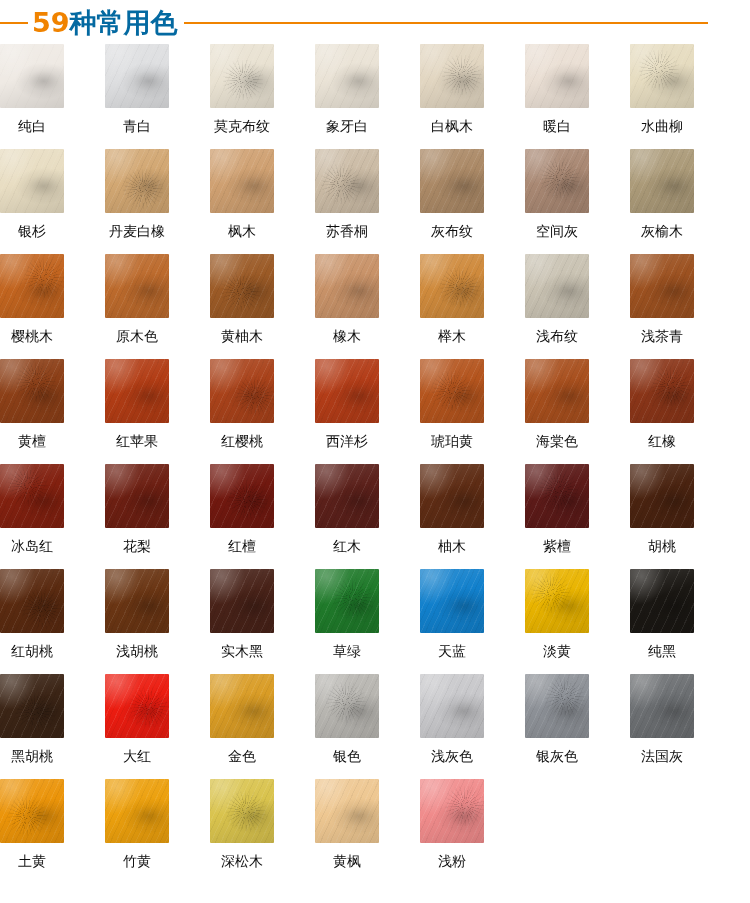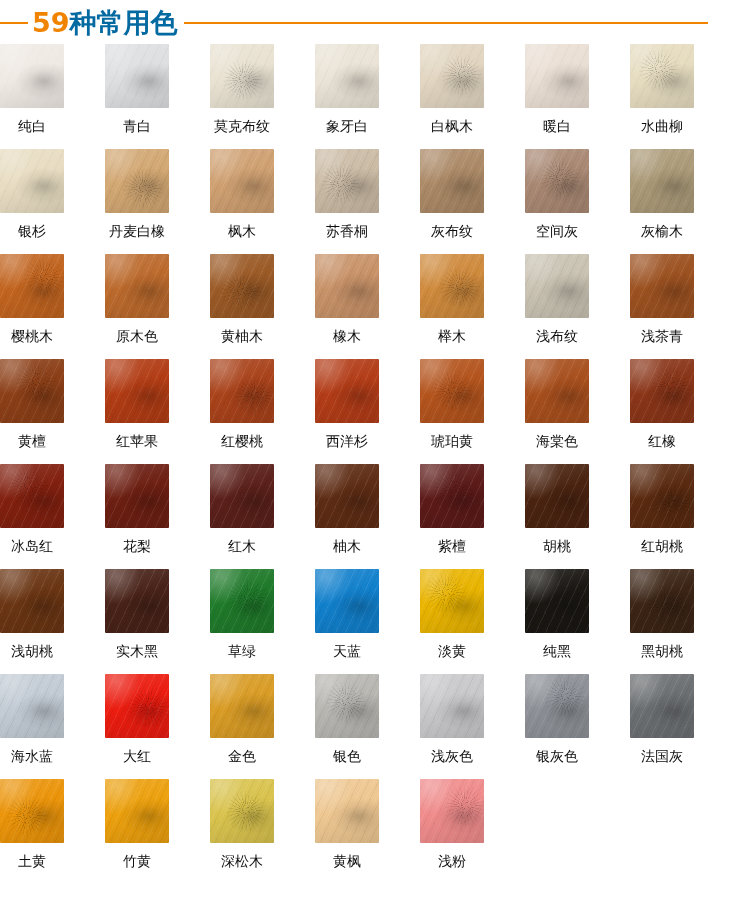--- a/index.html
+++ b/index.html
@@ -304,20 +304,26 @@
       <div class="swatch" title="冰岛红" style="background-color: rgb(130, 32, 15);">
         <span class="knot" style="left: 44%; top: 34%;"></span>
       </div>
       <div class="label">冰岛红</div>
     </div>
     <div class="cell">
       <div class="swatch" title="花梨" style="background-color: rgb(109, 31, 18);"></div>
       <div class="label">花梨</div>
     </div>
     <div class="cell">
+      <div class="swatch" title="红檀" style="background-color: rgb(113, 24, 15);">
+        <span class="knot" style="left: 58%; top: 56%;"></span>
+      </div>
+      <div class="label">红檀</div>
+    </div>
+    <div class="cell">
       <div class="swatch" title="红木" style="background-color: rgb(91, 32, 26);"></div>
       <div class="label">红木</div>
     </div>
     <div class="cell">
       <div class="swatch" title="柚木" style="background-color: rgb(94, 44, 20);"></div>
       <div class="label">柚木</div>
     </div>
     <div class="cell">
       <div class="swatch" title="紫檀" style="background-color: rgb(92, 26, 24);">
         <span class="knot" style="left: 52%; top: 40%;"></span>
@@ -362,24 +368,20 @@
       <div class="swatch" title="纯黑" style="background-color: rgb(26, 23, 19);"></div>
       <div class="label">纯黑</div>
     </div>
     <div class="cell">
       <div class="swatch" title="黑胡桃" style="background-color: rgb(59, 36, 21);">
         <span class="knot" style="left: 54%; top: 60%;"></span>
       </div>
       <div class="label">黑胡桃</div>
     </div>
     <div class="cell">
-      <div class="swatch" title="海水蓝" style="background-color: rgb(194, 203, 212);"></div>
-      <div class="label">海水蓝</div>
-    </div>
-    <div class="cell">
       <div class="swatch" title="大红" style="background-color: rgb(236, 28, 16);">
         <span class="knot" style="left: 68%; top: 52%;"></span>
       </div>
       <div class="label">大红</div>
     </div>
     <div class="cell">
       <div class="swatch" title="金色" style="background-color: rgb(217, 156, 37);"></div>
       <div class="label">金色</div>
     </div>
     <div class="cell">

